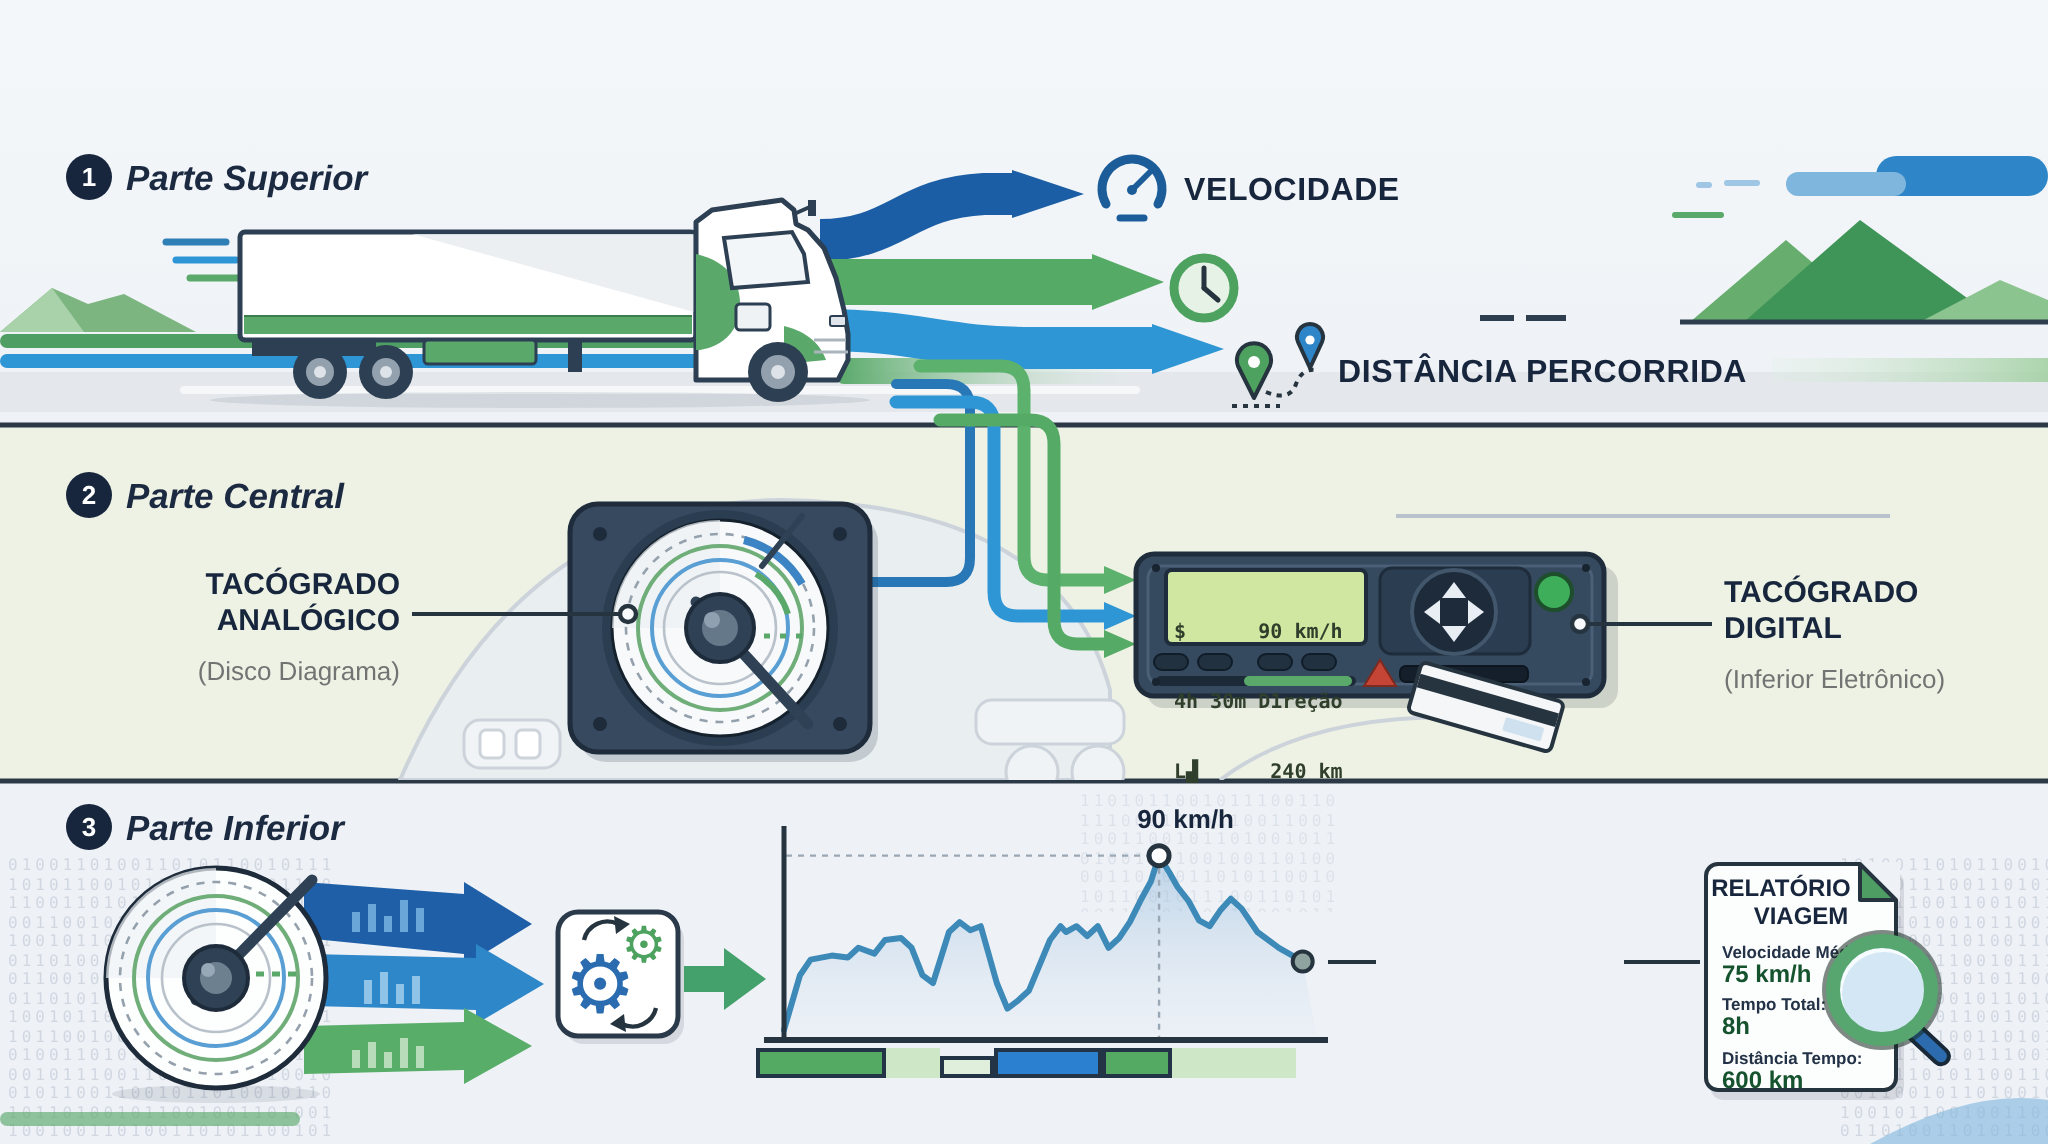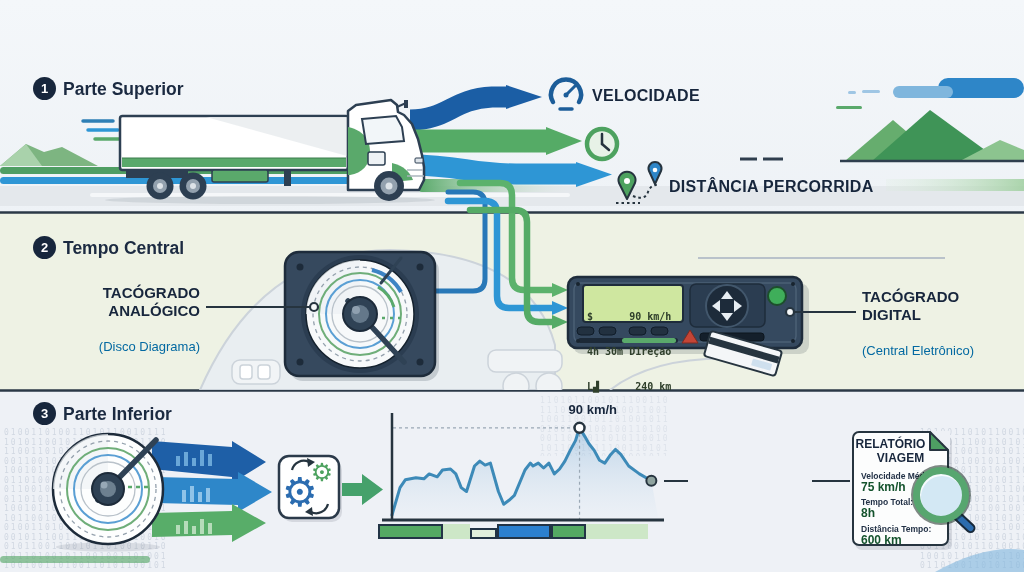--- a/index.html
+++ b/index.html
@@ -11,24 +11,24 @@
   .sec-bot{top:391px;height:181px;background:#eef1f6;}
   .binary{position:absolute;font-family:"DejaVu Sans Mono",monospace;font-size:8px;
           line-height:9.5px;letter-spacing:2px;color:#94a3b8;opacity:.32;
           white-space:pre;z-index:1;overflow:hidden;}
   svg.art{position:absolute;left:0;top:0;z-index:2;}
   .txt{position:absolute;z-index:4;color:#17263c;}
   .title{left:0;top:19px;width:1024px;text-align:center;font-size:26px;font-weight:800;
          letter-spacing:-.2px;color:#152238;}
   .badge{width:23px;height:23px;border-radius:50%;background:#17263c;color:#fff;
          text-align:center;line-height:23px;font-size:13px;font-weight:800;}
-  .seclabel{font-size:17.5px;font-weight:800;color:#1b2a41;}
+  .seclabel{font-size:17.5px;font-weight:800;color:#1b2a41;font-style:italic;}
   .itemlabel{font-size:16px;font-weight:800;letter-spacing:.3px;}
   .devlabel .t{font-size:15px;font-weight:800;line-height:18px;}
-  .devlabel .s{font-size:13px;color:#0369a1;margin-top:19px;}
+  .devlabel .s{font-size:13px;color:#737373;margin-top:8px;}
   .lcd{font-family:"DejaVu Sans Mono",monospace;font-size:10px;line-height:11.6px;
        font-weight:bold;color:#2f3f2b;white-space:pre;}
   .peaklabel{font-size:13px;font-weight:800;text-align:center;}
   .flowlabel{font-size:15px;line-height:19px;font-weight:800;text-align:center;}
   .report{position:absolute;left:852px;top:431px;width:97px;height:115px;z-index:5;
           background:#fcfdfd;border:2.5px solid #26343f;border-radius:7px;box-sizing:border-box;
           box-shadow:3px 4px 0 rgba(30,44,59,.12);}
   .report .rtitle{margin-top:5px;text-align:center;font-size:12px;line-height:13.5px;
                   font-weight:800;color:#17263c;}
   .report .fields{padding:2px 4px 0 7px;}
@@ -387,36 +387,36 @@
 
     <rect x="0" y="556" width="150" height="7" rx="3.5" fill="#5aa96b" opacity=".65"></rect>
     <path d="M 935,572 Q 985,544 1024,550 L 1024,572 Z" fill="#7fb6dd" opacity=".6"></path>
   </svg>
 
 
   <div class="txt badge" style="left:33px;top:77px;">1</div>
   <div class="txt seclabel" style="left:63px;top:79px;">Parte Superior</div>
 
   <div class="txt badge" style="left:33px;top:236px;">2</div>
-  <div class="txt seclabel" style="left:63px;top:238px;">Tempo Central</div>
+  <div class="txt seclabel" style="left:63px;top:238px;">Parte Central</div>
 
   <div class="txt badge" style="left:33px;top:402px;">3</div>
   <div class="txt seclabel" style="left:63px;top:404px;">Parte Inferior</div>
 
   <div class="txt itemlabel" style="left:592px;top:87px;">VELOCIDADE</div>
   <div class="txt itemlabel" style="left:669px;top:178px;">DISTÂNCIA PERCORRIDA</div>
 
   <div class="txt devlabel" style="left:48px;top:284px;width:152px;text-align:right;">
     <div class="t">TACÓGRADO ANALÓGICO</div>
     <div class="s">(Disco Diagrama)</div>
   </div>
 
   <div class="txt devlabel" style="left:862px;top:288px;width:140px;">
     <div class="t">TACÓGRADO DIGITAL</div>
-    <div class="s">(Central Eletrônico)</div>
+    <div class="s">(Inferior Eletrônico)</div>
   </div>
 
   <div class="txt lcd" style="left:587px;top:288px;width:95px;">
     <div>$      90 km/h</div>
     <div>4h 30m D1reção</div>
     <div>L▟      240 km</div>
   </div>
 
   <div class="txt peaklabel" style="left:545px;top:402px;width:72px;text-align:right;">90 km/h</div>
 

